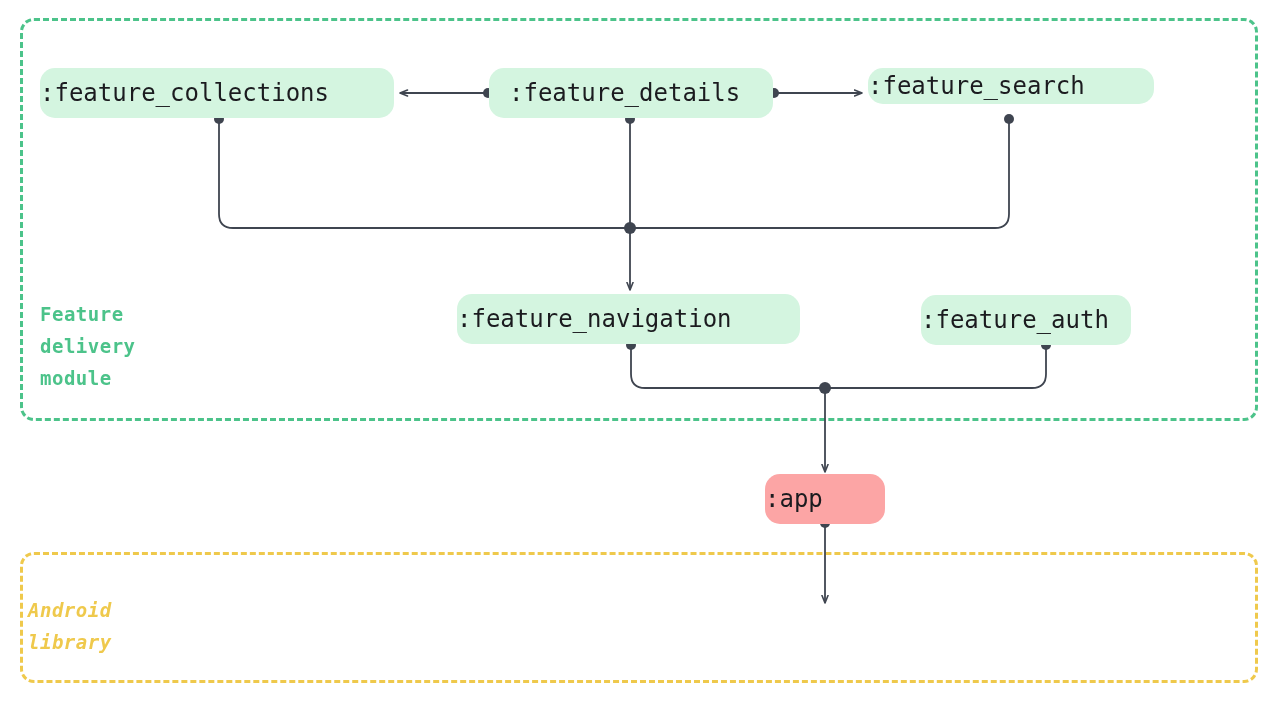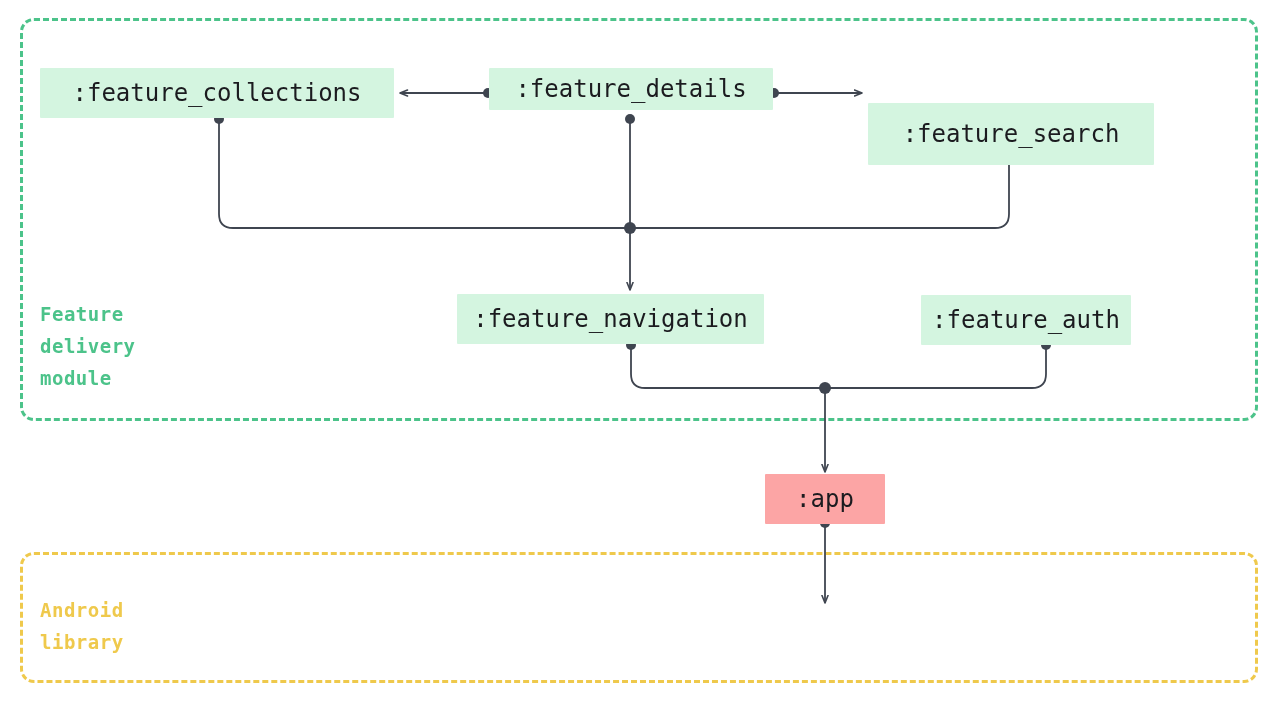--- a/index.html
+++ b/index.html
@@ -53,41 +53,42 @@
     letter-spacing: 0.5px;
   }
   #group-feature-label {
     left: 40px;
     top: 298px;
     width: 170px;
     color: #4cc38a;
     text-align: left;
   }
   #group-library-label {
-    left: 40px;
+    left: 28px;
     top: 594px;
     width: 170px;
     color: #efc94c;
     text-align: left;
+    font-style: italic;
   }
   #edge-layer {
     position: absolute;
     left: 0;
     top: 0;
     width: 1280px;
     height: 710px;
     pointer-events: none;
   }
   .node {
     position: absolute;
     box-sizing: border-box;
-    border-radius: 1px;
+    border-radius: 15px;
     display: flex;
     align-items: center;
-    justify-content: center;
+    justify-content: flex-start;
     font-family: "DejaVu Sans Mono", "Liberation Mono", monospace;
     font-size: 24px;
     letter-spacing: 0px;
     color: #1b1b1f;
     white-space: nowrap;
     user-select: none;
   }
   .node-green  { background: #d4f5e0; }
   .node-gray   { background: #fca5a5; }
   .node-yellow { background: #fdf3d7; }
@@ -144,29 +145,29 @@
 
       <path d="M 825,523 L 825,603" marker-end="url(#arrowhead)"></path>
       <circle cx="825" cy="523" r="5" fill="#3f4550" stroke="none"></circle>
     </g>
   </svg>
 
   <div class="node node-green" id="node-feature-collections" style="left:40px; top:68px; width:354px; height:50px;">
     <span>:feature_collections</span>
   </div>
 
-  <div class="node node-green" id="node-feature-details" style="left:489px; top:68px; width:284px; height:42px;">
+  <div class="node node-green" id="node-feature-details" style="left:489px; top:68px; width:284px; height:50px;padding-left:20px;">
     <span>:feature_details</span>
   </div>
 
-  <div class="node node-green" id="node-feature-search" style="left:868px; top:68px; width:286px; height:62px;margin-top:35px;">
+  <div class="node node-green" id="node-feature-search" style="left:868px; top:68px; width:286px; height:36px;">
     <span>:feature_search</span>
   </div>
 
-  <div class="node node-green" id="node-feature-navigation" style="left:457px; top:294px; width:307px; height:50px;">
+  <div class="node node-green" id="node-feature-navigation" style="left:457px; top:294px; width:343px; height:50px;">
     <span>:feature_navigation</span>
   </div>
 
   <div class="node node-green" id="node-feature-auth" style="left:921px; top:295px; width:210px; height:50px;">
     <span>:feature_auth</span>
   </div>
 
   <div class="node node-gray" id="node-app" style="left:765px; top:474px; width:120px; height:50px;">
     <span>:app</span>
   </div>

